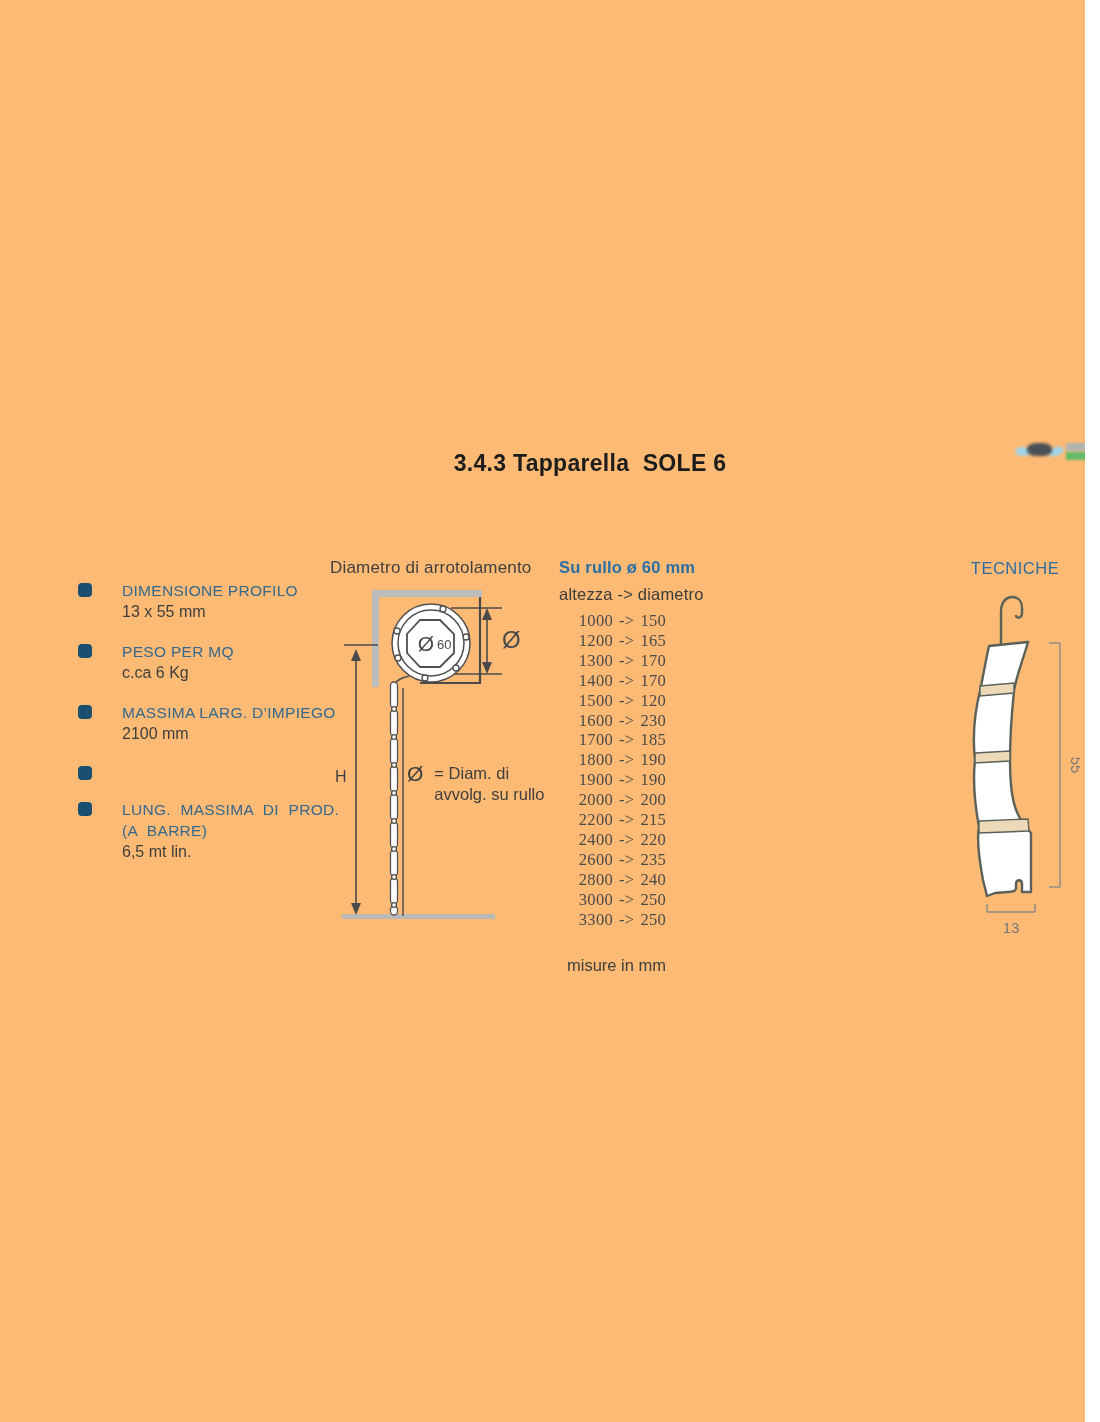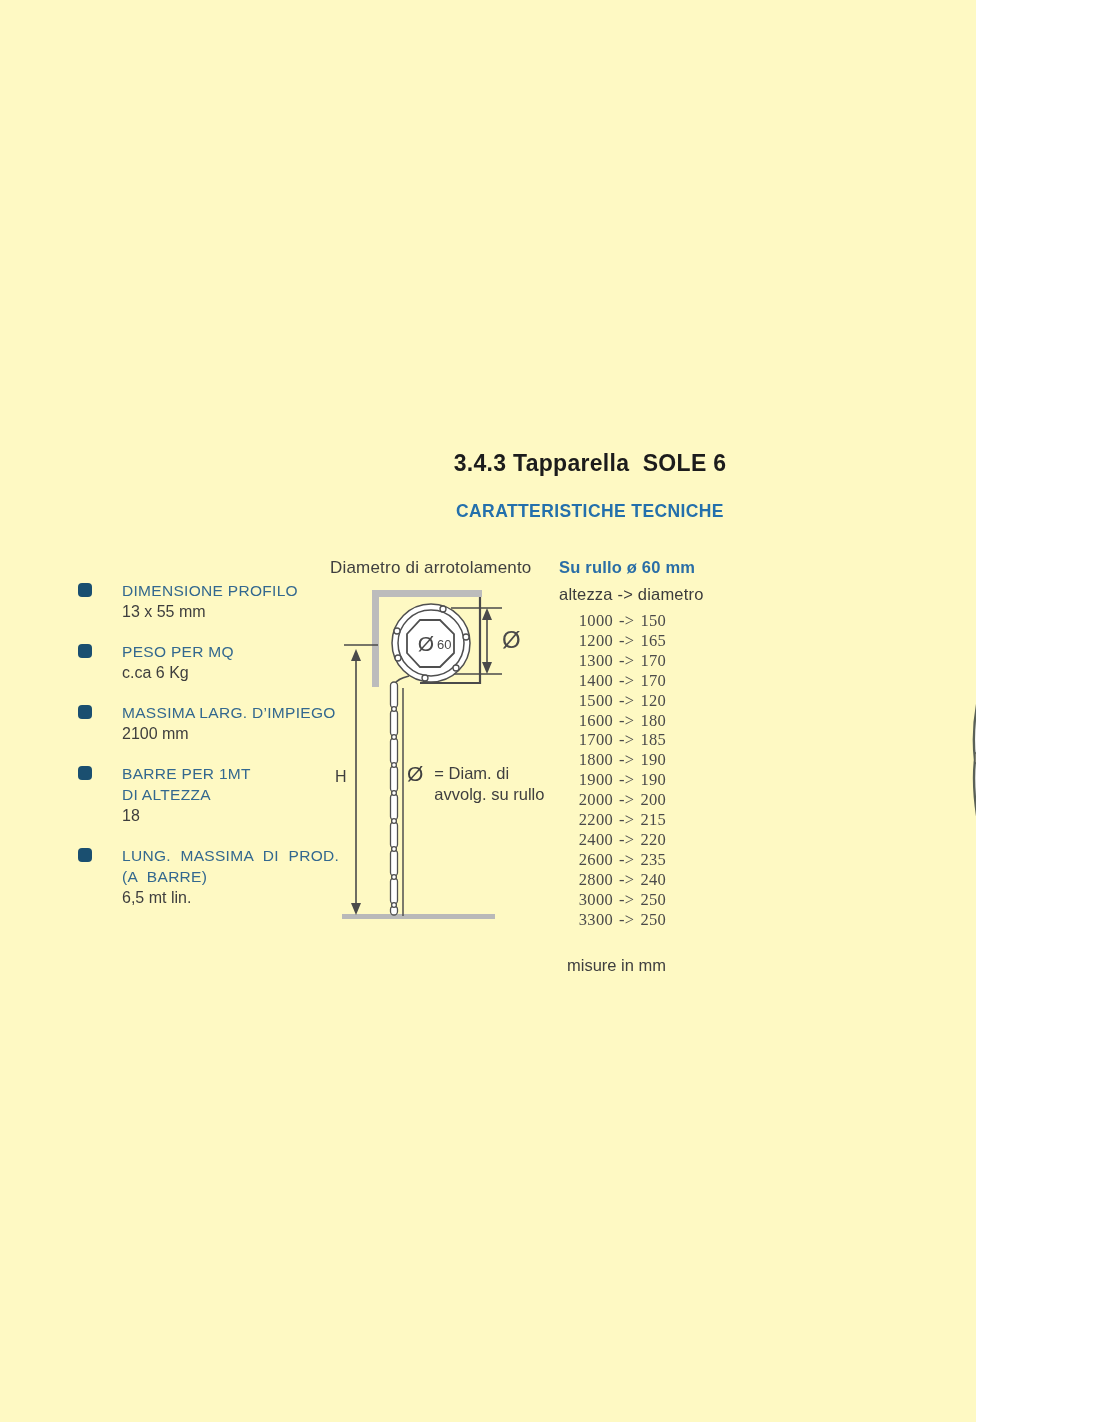--- a/index.html
+++ b/index.html
@@ -1,17 +1,17 @@
 <!DOCTYPE html>
 <html><head>
 <meta charset="utf-8">
 <style>
   html,body{margin:0;padding:0;background:#fff;}
   .page{
-    position:relative;width:976px;height:1422px;background:#fef9c3;
+    position:relative;width:1085px;height:1422px;background:#fdba74;
     font-family:"Liberation Sans", sans-serif;overflow:hidden;
   }
   
   .doc-title{
     position:absolute;left:340px;top:450px;width:500px;text-align:center;
     font-size:23px;font-weight:bold;color:#1c1c1c;letter-spacing:.3px;white-space:pre;
   }
   .doc-subtitle{
     position:absolute;left:340px;top:501px;width:500px;text-align:center;
     font-size:17.5px;font-weight:bold;color:#2470ac;letter-spacing:.4px;
@@ -50,21 +50,20 @@
   .profile-title{position:absolute;left:950px;top:559px;width:130px;text-align:center;
     color:#2e6ca3;font-size:16.5px;letter-spacing:.5px;}
   #profile-svg{position:absolute;left:950px;top:585px;width:130px;height:360px;}
 </style>
 </head>
 <body>
 
 <div class="page">
 
   <div class="doc-title">3.4.3 Tapparella  SOLE 6</div>
-  <div class="doc-subtitle">CARATTERISTICHE TECNICHE</div>
   <div class="logo-a">
     <span class="wing l"></span>
       <span class="wing r"></span>
       <span class="core"></span>
   </div>
   <div class="logo-b">
     <div class="bar-top"></div>
       <div class="bar-bot"></div>
   </div>
 
@@ -85,25 +84,20 @@
       </div>
       <div class="spec-item">
         <span class="bullet"></span>
         <div class="spec-text">
           <div class="spec-label">MASSIMA LARG. D’IMPIEGO</div>
           <div class="spec-value">2100 mm</div>
         </div>
       </div>
       <div class="spec-item">
         <span class="bullet"></span>
-        <div class="spec-text">
-          <div class="spec-label">BARRE PER 1MT</div>
-          <div class="spec-label">DI ALTEZZA</div>
-          <div class="spec-value">18</div>
-        </div>
       </div>
       <div class="spec-item">
         <span class="bullet"></span>
         <div class="spec-text">
           <div class="spec-label">LUNG. MASSIMA DI PROD.</div>
           <div class="spec-label">(A BARRE)</div>
           <div class="spec-value">6,5 mt lin.</div>
         </div>
       </div>
     </div>
@@ -204,21 +198,21 @@
           <span class="size-dia">170</span>
         </div>
         <div class="size-row">
           <span class="size-alt">1500</span>
           <span class="size-arrow">-&gt;</span>
           <span class="size-dia">120</span>
         </div>
         <div class="size-row">
           <span class="size-alt">1600</span>
           <span class="size-arrow">-&gt;</span>
-          <span class="size-dia">180</span>
+          <span class="size-dia">230</span>
         </div>
         <div class="size-row">
           <span class="size-alt">1700</span>
           <span class="size-arrow">-&gt;</span>
           <span class="size-dia">185</span>
         </div>
         <div class="size-row">
           <span class="size-alt">1800</span>
           <span class="size-arrow">-&gt;</span>
           <span class="size-dia">190</span>
@@ -260,21 +254,21 @@
         </div>
         <div class="size-row">
           <span class="size-alt">3300</span>
           <span class="size-arrow">-&gt;</span>
           <span class="size-dia">250</span>
         </div>
       </div>
     <div class="table-footer">misure in mm</div>
   </div>
 
-  <div class="profile-title">MASSIMA</div>
+  <div class="profile-title">TECNICHE</div>
   <svg id="profile-svg" viewBox="0 0 130 360" xmlns="http://www.w3.org/2000/svg">
 
     <path d="M51,59 L51,27 C51,16 57,12 62,12 C69,12 72,17 72,23 L72,28 C72,33 68,34 66,31" fill="none" stroke="#5a6158" stroke-width="2.4" stroke-linecap="round"></path>
 
     <path d="M39,61 L78,57
          C72,78 66,92 64,106
          C61,135 60,150 60,175
          C60,210 64,228 76,242
          L81,248 L81,307
          L72,307 L72,299

